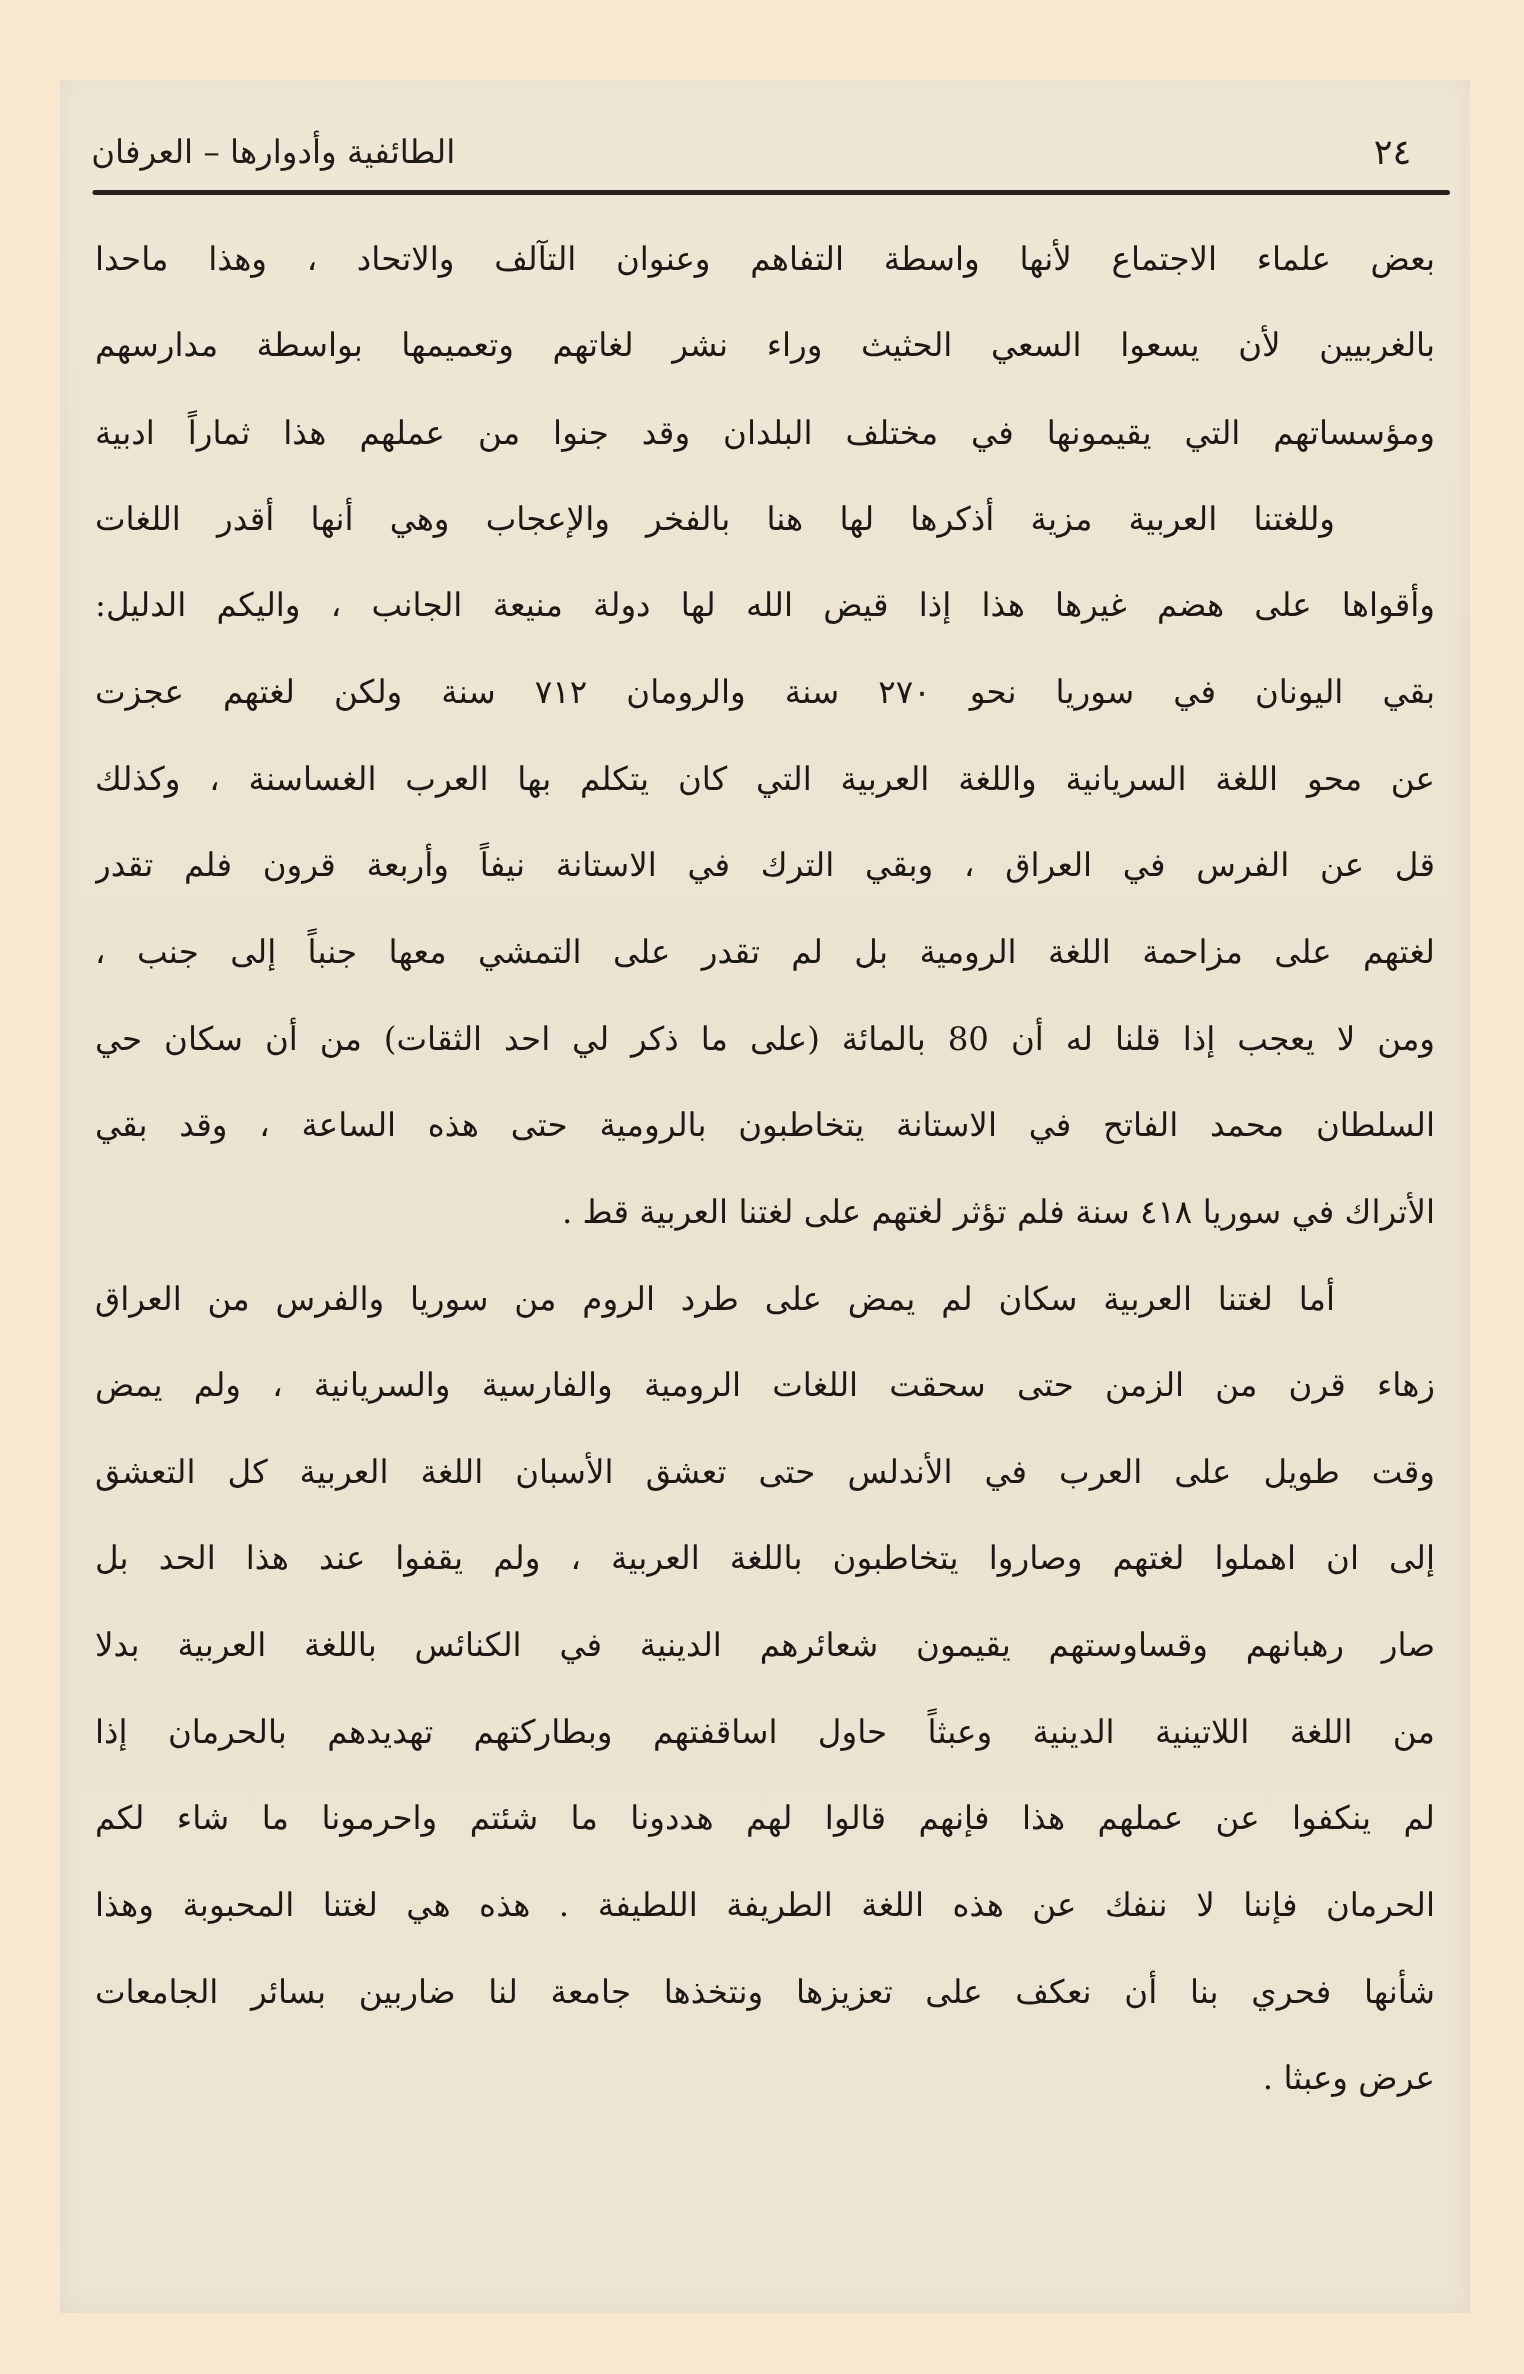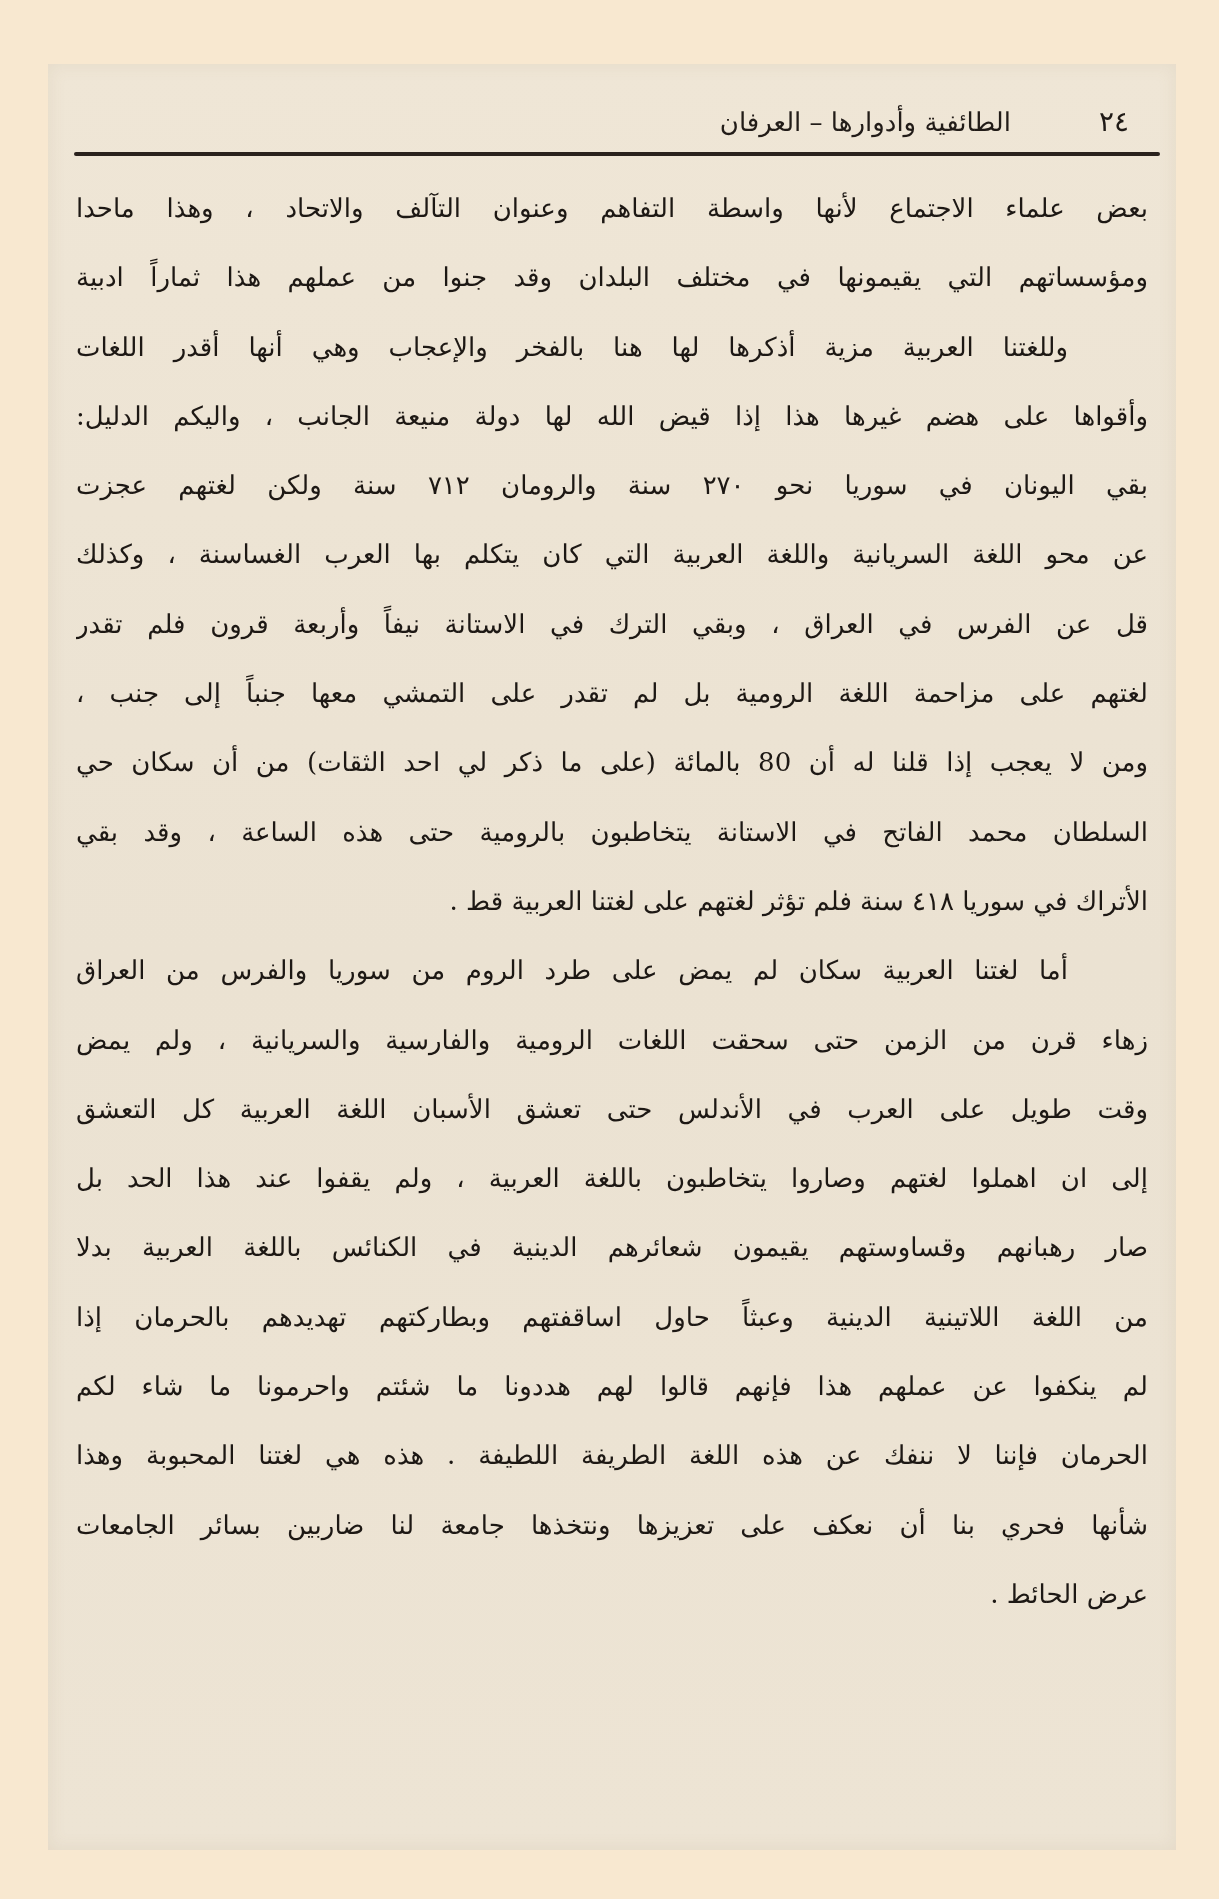--- a/index.html
+++ b/index.html
@@ -37,21 +37,21 @@
     top: 0;
     font-size: 28px;
     line-height: 56px;
     color: #1f1a16;
   }
   .running-title {
     position: absolute;
     left: 0;
     right: 0;
     top: 8px;
-    text-align: right;
+    text-align: left;
     font-size: 26px;
     line-height: 40px;
     color: #221c18;
     padding-right: 140px;
   }
   .rule {
     position: absolute;
     left: 26px;
     right: 16px;
     top: 88px;
@@ -88,34 +88,35 @@
 
 <div class="paper">
   <div class="header">
     <span class="page-number">٢٤</span>
     <span class="running-title">الطائفية وأدوارها – العرفان</span>
   </div>
   <div class="rule"></div>
 
   <div class="body-text" id="body-text">
       <div class="line">بعض علماء الاجتماع لأنها واسطة التفاهم وعنوان التآلف والاتحاد ، وهذا ماحدا</div>
+      <div class="line">بالغربيين لأن يسعوا السعي الحثيث وراء نشر لغاتهم وتعميمها بواسطة مدارسهم</div>
       <div class="line">ومؤسساتهم التي يقيمونها في مختلف البلدان وقد جنوا من عملهم هذا ثماراً ادبية</div>
       <div class="line indent">وللغتنا العربية مزية أذكرها لها هنا بالفخر والإعجاب وهي أنها أقدر اللغات</div>
       <div class="line">وأقواها على هضم غيرها هذا إذا قيض الله لها دولة منيعة الجانب ، واليكم الدليل:</div>
       <div class="line">بقي اليونان في سوريا نحو ٢٧٠ سنة والرومان ٧١٢ سنة ولكن لغتهم عجزت</div>
       <div class="line">عن محو اللغة السريانية واللغة العربية التي كان يتكلم بها العرب الغساسنة ، وكذلك</div>
       <div class="line">قل عن الفرس في العراق ، وبقي الترك في الاستانة نيفاً وأربعة قرون فلم تقدر</div>
       <div class="line">لغتهم على مزاحمة اللغة الرومية بل لم تقدر على التمشي معها جنباً إلى جنب ،</div>
       <div class="line">ومن لا يعجب إذا قلنا له أن 80 بالمائة (على ما ذكر لي احد الثقات) من أن سكان حي</div>
       <div class="line">السلطان محمد الفاتح في الاستانة يتخاطبون بالرومية حتى هذه الساعة ، وقد بقي</div>
       <div class="line short">الأتراك في سوريا ٤١٨ سنة فلم تؤثر لغتهم على لغتنا العربية قط .</div>
       <div class="line indent">أما لغتنا العربية سكان لم يمض على طرد الروم من سوريا والفرس من العراق</div>
       <div class="line">زهاء قرن من الزمن حتى سحقت اللغات الرومية والفارسية والسريانية ، ولم يمض</div>
       <div class="line">وقت طويل على العرب في الأندلس حتى تعشق الأسبان اللغة العربية كل التعشق</div>
       <div class="line">إلى ان اهملوا لغتهم وصاروا يتخاطبون باللغة العربية ، ولم يقفوا عند هذا الحد بل</div>
       <div class="line">صار رهبانهم وقساوستهم يقيمون شعائرهم الدينية في الكنائس باللغة العربية بدلا</div>
       <div class="line">من اللغة اللاتينية الدينية وعبثاً حاول اساقفتهم وبطاركتهم تهديدهم بالحرمان إذا</div>
       <div class="line">لم ينكفوا عن عملهم هذا فإنهم قالوا لهم هددونا ما شئتم واحرمونا ما شاء لكم</div>
       <div class="line">الحرمان فإننا لا ننفك عن هذه اللغة الطريفة اللطيفة . هذه هي لغتنا المحبوبة وهذا</div>
       <div class="line">شأنها فحري بنا أن نعكف على تعزيزها ونتخذها جامعة لنا ضاربين بسائر الجامعات</div>
-      <div class="line short">عرض الحائط .</div>
+      <div class="line short">عرض وعبثا .</div>
     </div>
 </div>
 
 </body></html>

